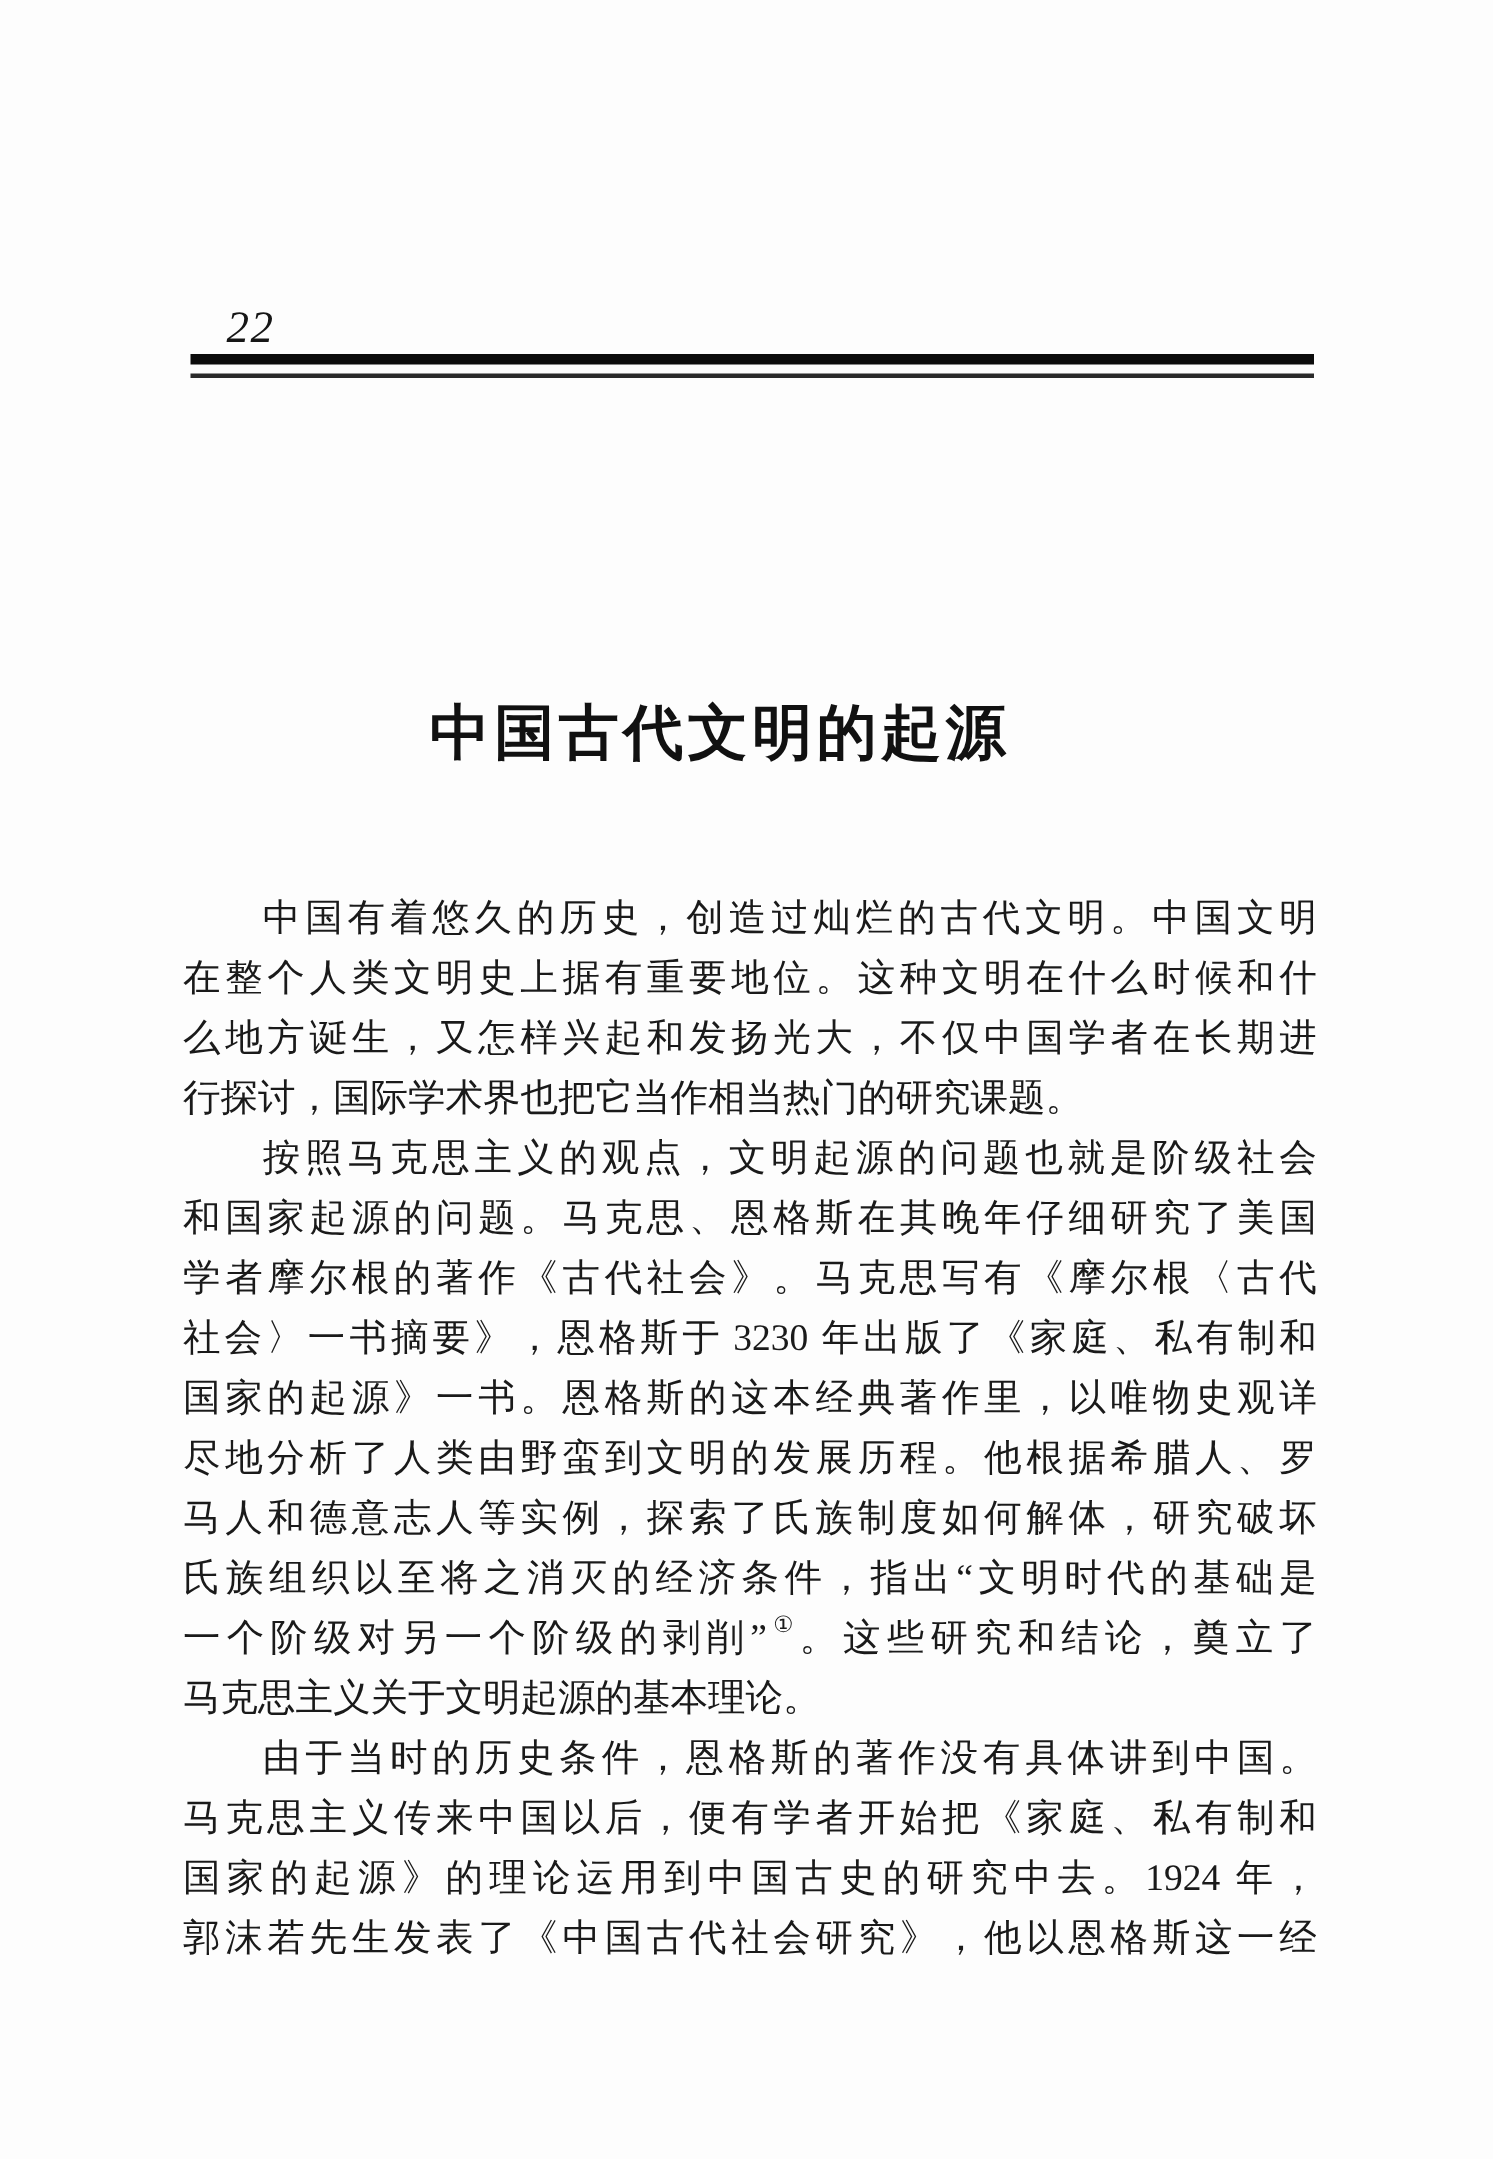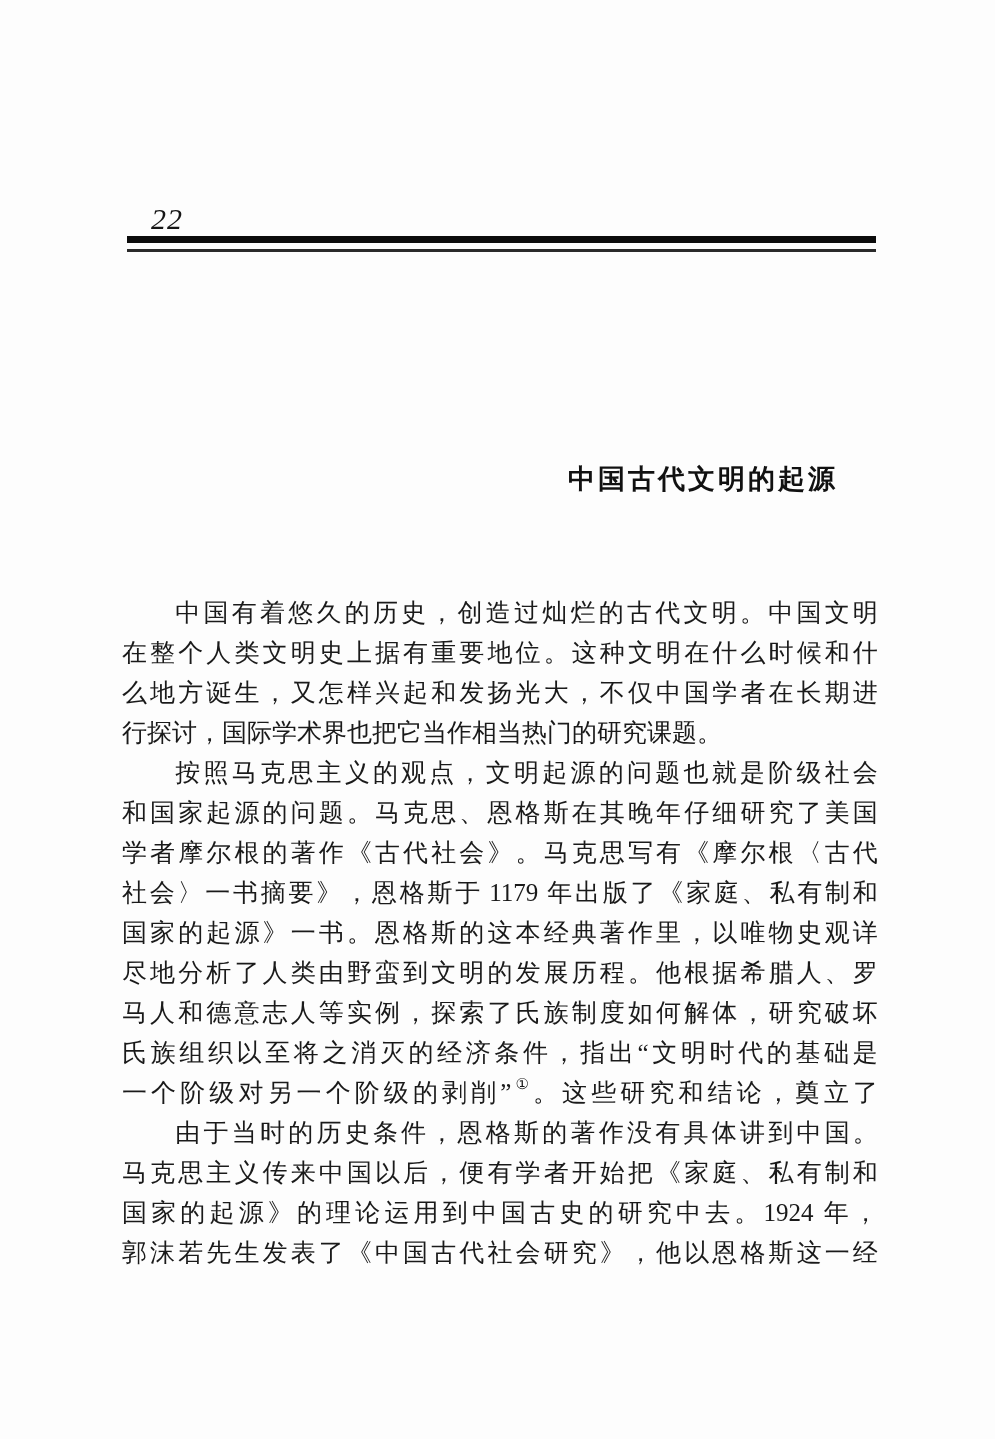--- a/index.html
+++ b/index.html
@@ -39,22 +39,22 @@
     position: absolute;
     left: 127px; top: 249px;
     width: 749px; height: 3px;
     background: #2a2a2a;
   }
   .chapter-title {
     position: absolute;
     left: 122px; top: 461px;
     width: 756px;
     padding-right: 40px;
-    text-align: right;
-    font-size: 27px;
+    text-align: center;
+    font-size: 40px;
     font-weight: 600;
     letter-spacing: 3px;
     color: #111;
     white-space: nowrap;
   }
   .body-text {
     position: absolute;
     left: 122px; top: 593px;
     width: 756px;
     font-size: 25px;
@@ -273,21 +273,21 @@
           <span>一</span>
           <span>书</span>
           <span>摘</span>
           <span>要</span>
           <span>》</span>
           <span>，</span>
           <span>恩</span>
           <span>格</span>
           <span>斯</span>
           <span>于</span>
-          <span> 1179 </span>
+          <span> 3230 </span>
           <span>年</span>
           <span>出</span>
           <span>版</span>
           <span>了</span>
           <span>《</span>
           <span>家</span>
           <span>庭</span>
           <span>、</span>
           <span>私</span>
           <span>有</span>
@@ -432,20 +432,21 @@
           <span>研</span>
           <span>究</span>
           <span>和</span>
           <span>结</span>
           <span>论</span>
           <span>，</span>
           <span>奠</span>
           <span>立</span>
           <span>了</span>
         </div>
+        <div class="line"><span>马</span><span>克</span><span>思</span><span>主</span><span>义</span><span>关</span><span>于</span><span>文</span><span>明</span><span>起</span><span>源</span><span>的</span><span>基</span><span>本</span><span>理</span><span>论</span><span>。</span></div>
       </div>
       <div>
         <div class="line stretch">
           <span class="indent"></span>
           <span>由</span>
           <span>于</span>
           <span>当</span>
           <span>时</span>
           <span>的</span>
           <span>历</span>

